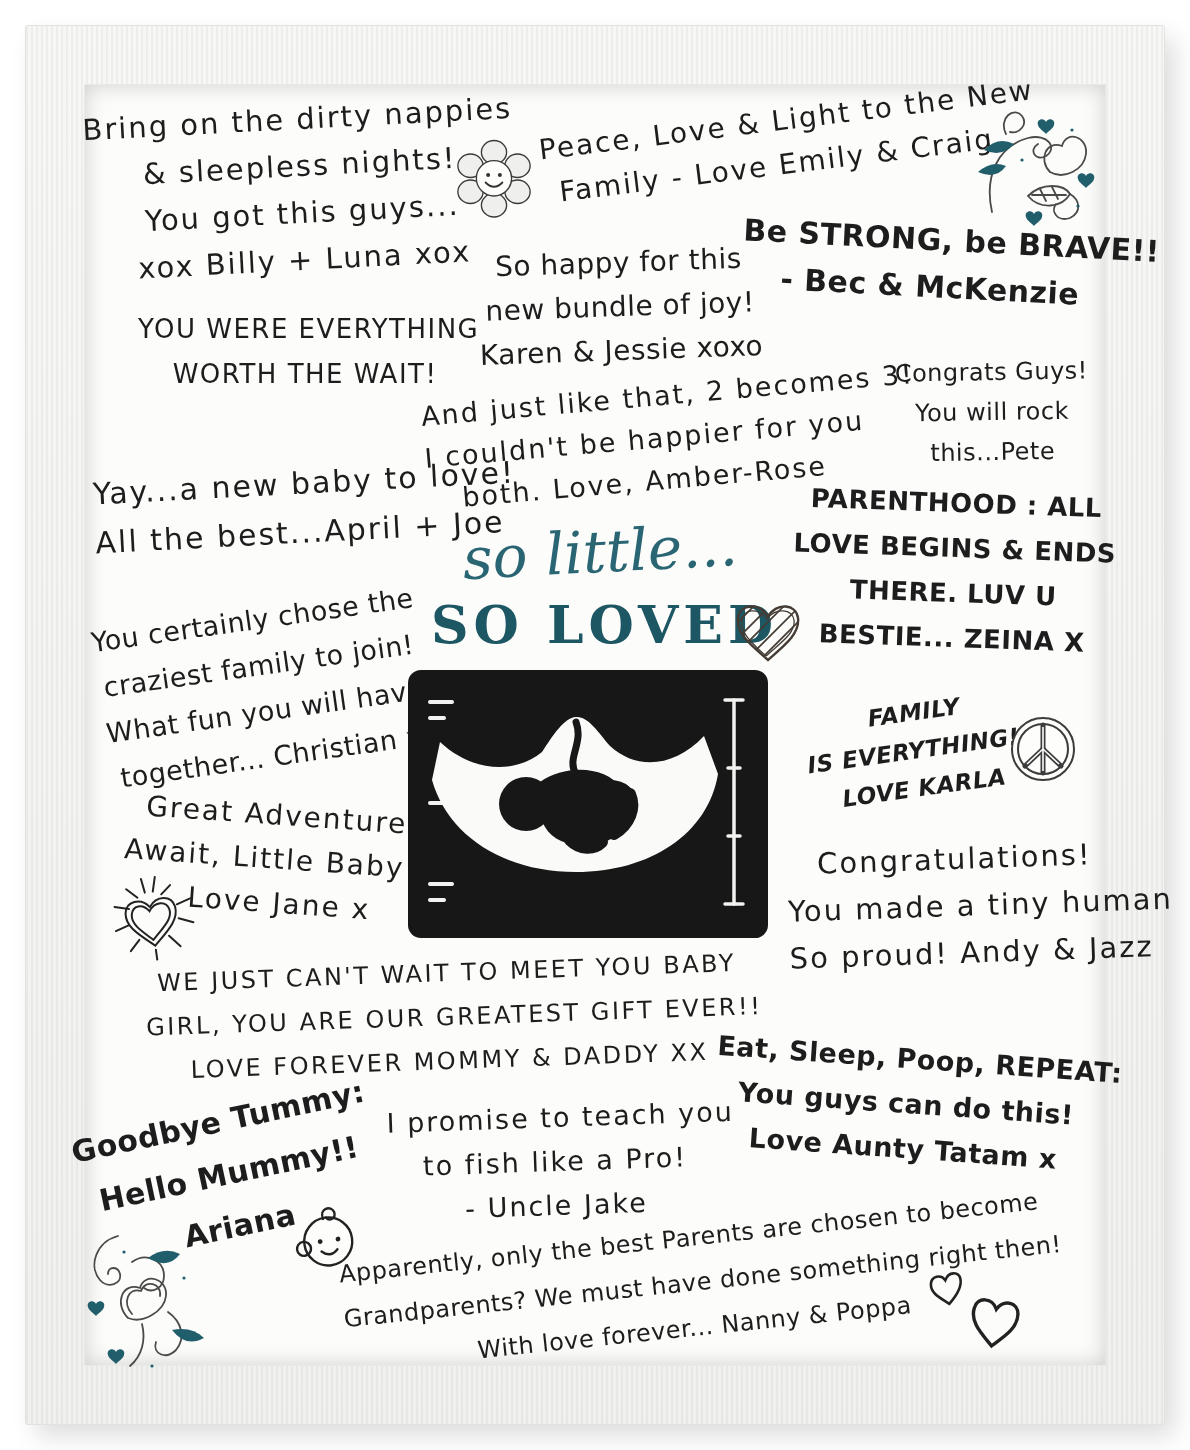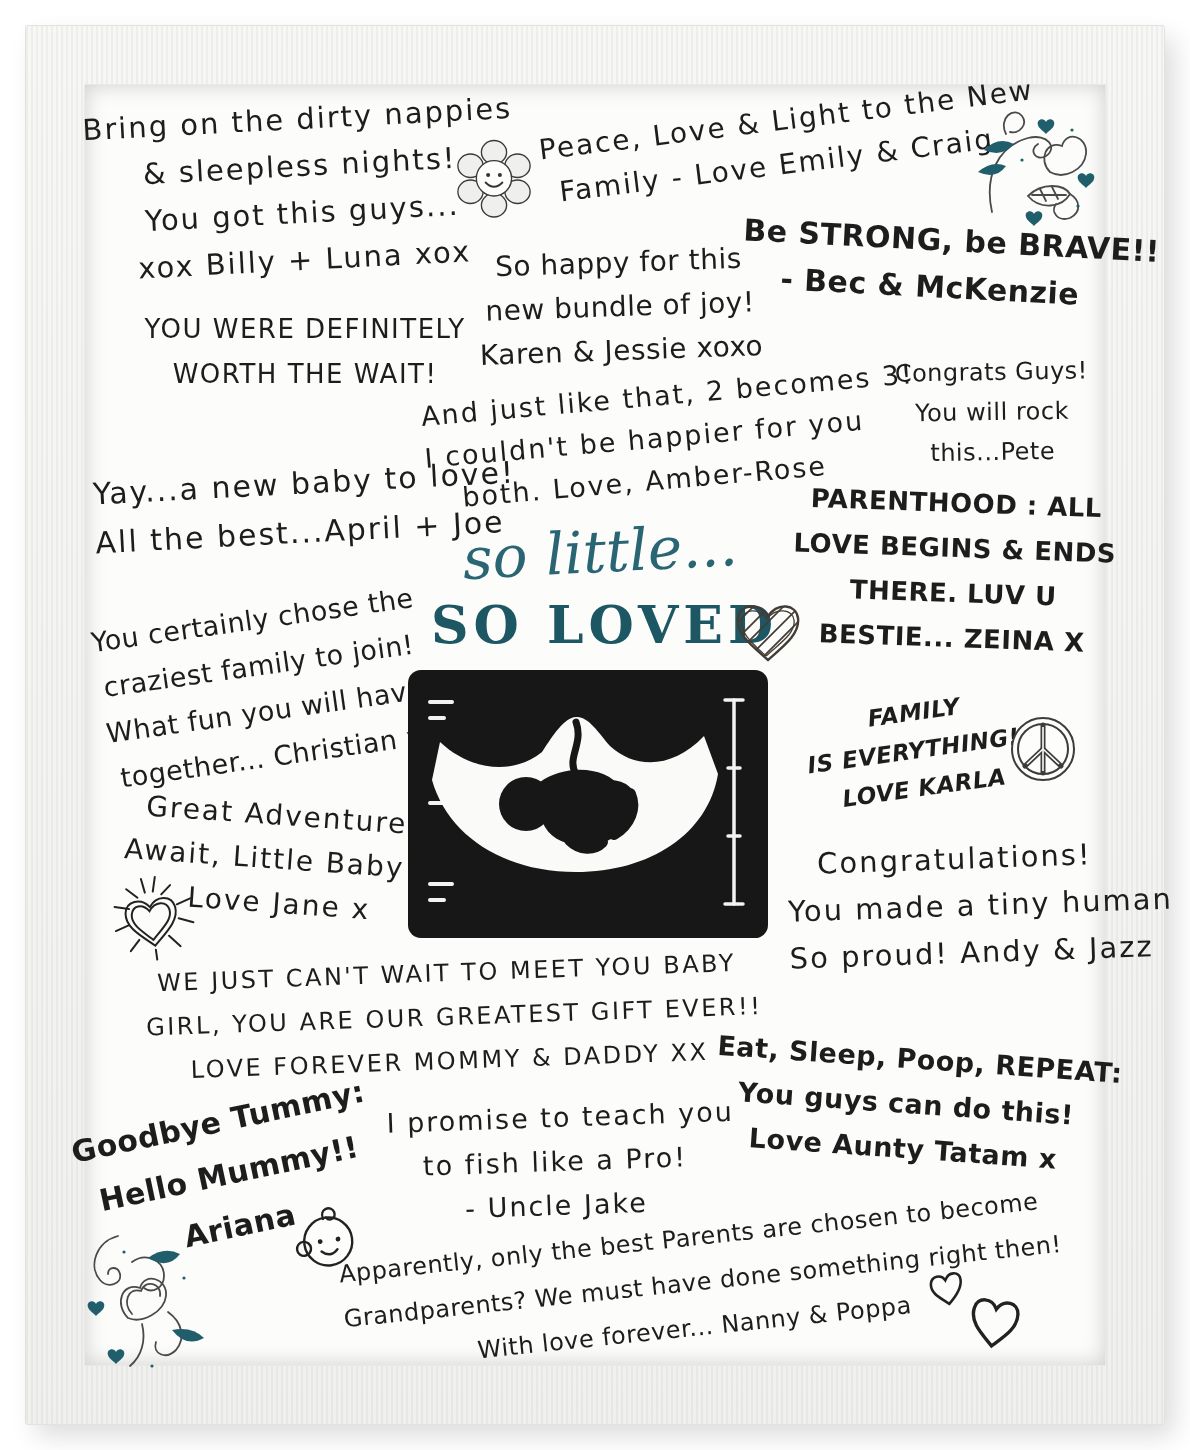--- a/index.html
+++ b/index.html
@@ -92,21 +92,21 @@
   <span class="ln">new bundle of joy!</span>
   <span class="ln">Karen &amp; Jessie xoxo</span>
 </div>
 
 <div class="msg marker" id="m-bec">
   <span class="ln">Be STRONG, be BRAVE!!</span>
   <span class="ln">-  Bec &amp; McKenzie</span>
 </div>
 
 <div class="msg caps" id="m-hunter">
-  <span class="ln">YOU WERE DEFINITELY</span>
+  <span class="ln">YOU WERE EVERYTHING</span>
   <span class="ln">WORTH THE WAIT!</span>
 </div>
 
 <div class="msg round" id="m-pete">
   <span class="ln">Congrats Guys!</span>
   <span class="ln">You will rock</span>
   <span class="ln">this...Pete</span>
 </div>
 
 <div class="msg thin" id="m-amber">

